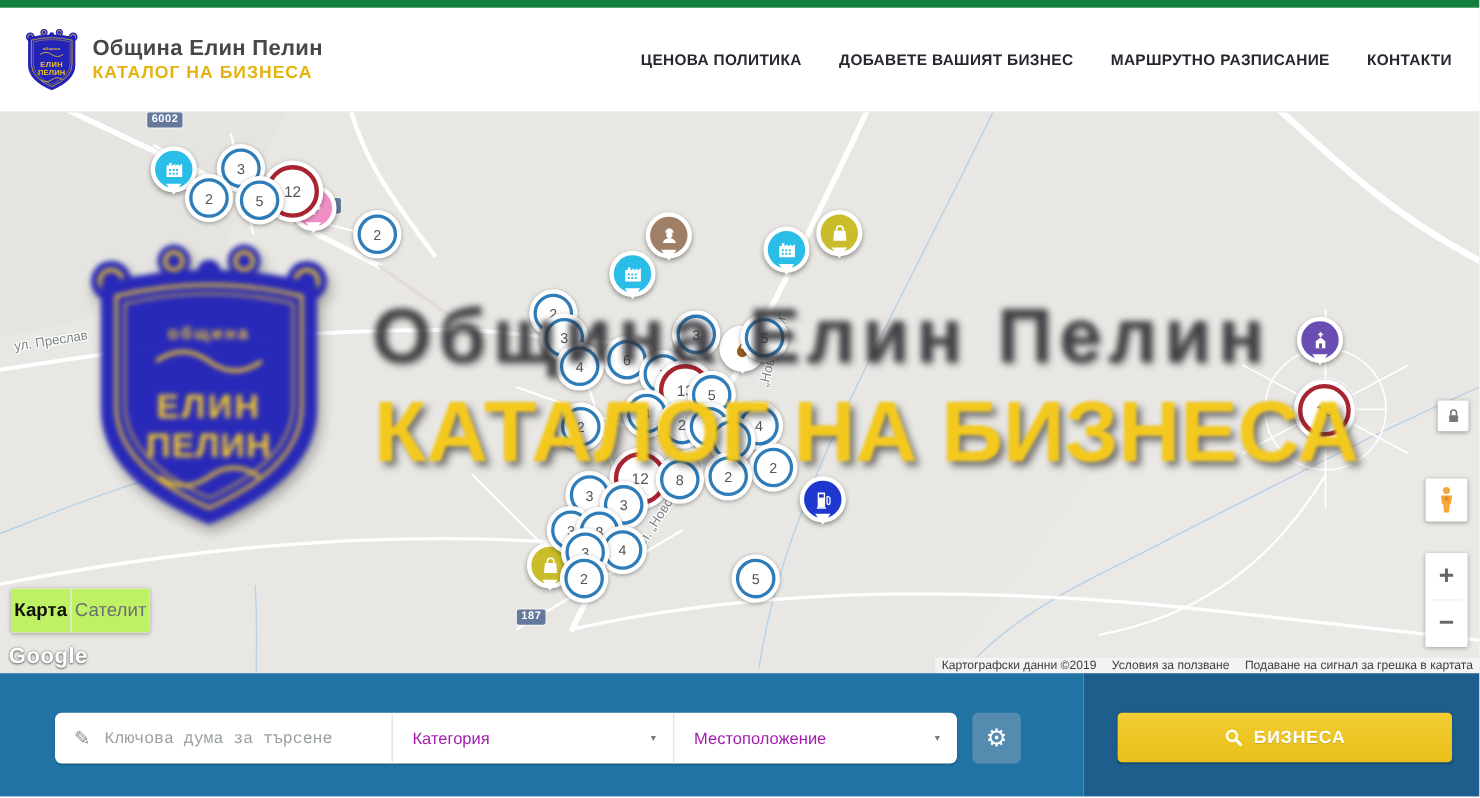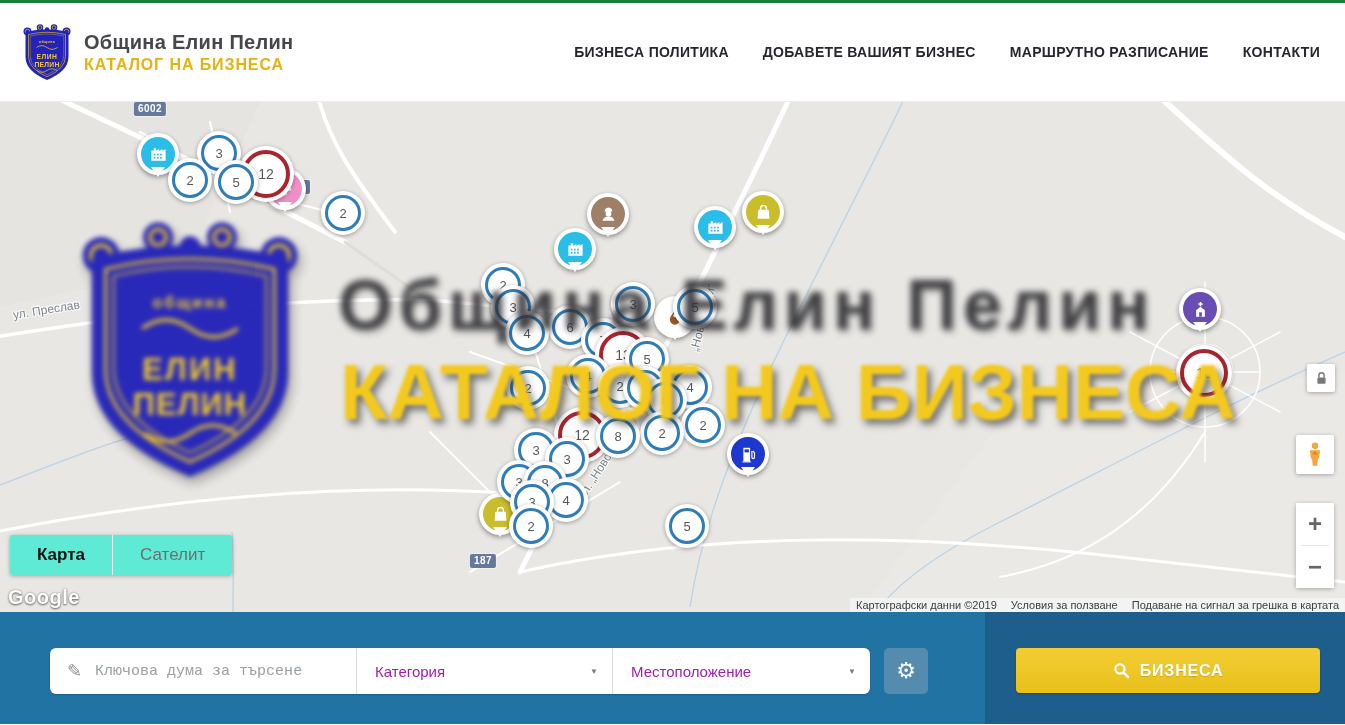--- a/index.html
+++ b/index.html
@@ -1,19 +1,19 @@
 <!DOCTYPE html>
 <html><head>
 <meta charset="utf-8">
 <style>
   html,body{margin:0;padding:0;background:#fff;font-family:"Liberation Sans",sans-serif;}
   .page{position:relative;width:1345px;height:725px;overflow:hidden;}
 
   
-  header{height:102px;background:#fff;border-top:3px solid #15803d;border-bottom:1px solid #ececec;
+  header{height:102px;background:#fff;border-top:7px solid #15803d;border-bottom:1px solid #ececec;
     display:flex;align-items:center;justify-content:space-between;padding:0 25px 0 22px;box-sizing:border-box;}
   .brand{display:flex;align-items:center;gap:12px;cursor:pointer;}
   .crest-small{width:50px;height:60px;}
   .brand-title{font-size:20px;font-weight:bold;color:#46464b;letter-spacing:.3px;}
   .brand-subtitle{font-size:16px;font-weight:bold;color:#e5b310;letter-spacing:.9px;margin-top:2px;}
   nav{display:flex;gap:34px;}
   nav a{font-size:14px;font-weight:bold;color:#26262e;letter-spacing:.3px;text-decoration:none;cursor:pointer;white-space:nowrap;}
 
   
   .map{position:relative;width:1345px;height:510px;background:#e9e7e3;overflow:hidden;}
@@ -40,21 +40,21 @@
   .watermark{position:absolute;inset:0;z-index:800;pointer-events:none;}
   .crest-big{position:absolute;left:76px;top:110px;width:228px;height:274px;filter:blur(2.6px) drop-shadow(3px 6px 6px rgba(0,0,0,.35));opacity:.97;}
   .wm-line1{position:absolute;left:338px;top:163px;font-size:70px;font-weight:bold;color:#333338;letter-spacing:6px;
     white-space:nowrap;filter:blur(3px);opacity:.92;text-shadow:2px 3px 4px rgba(0,0,0,.35);}
   .wm-line2{position:absolute;left:340px;top:245px;font-size:78px;font-weight:bold;color:#f4c91d;letter-spacing:0;
     white-space:nowrap;filter:blur(1.6px);text-shadow:4px 5px 7px rgba(30,30,30,.6);}
 
   
   .maptype{position:absolute;left:10px;top:433px;height:40px;display:flex;background:#fff;border-radius:2px;
     box-shadow:0 1px 4px rgba(0,0,0,.3);z-index:900;overflow:hidden;}
-  .maptype button{border:none;background:#5eead4;height:40px;padding:0 27px;font-size:17px;cursor:pointer;font-family:inherit;}
+  .maptype button{border:none;background:#bef264;height:40px;padding:0 3px;font-size:17px;cursor:pointer;font-family:inherit;}
   .maptype .active{font-weight:bold;color:#111;}
   .maptype .inactive{color:#6b6f73;border-left:1px solid #ececec;}
   .glogo{position:absolute;left:8px;bottom:3px;z-index:900;color:#fff;font-size:20px;font-weight:bold;letter-spacing:.5px;
     text-shadow:0 1px 2px rgba(80,80,80,.8),0 0 2px rgba(90,90,90,.7);cursor:pointer;}
   .attrib{position:absolute;right:0;bottom:0;height:14px;display:flex;align-items:center;gap:14px;z-index:900;
     background:rgba(245,245,245,.8);padding:0 6px;font-size:11px;color:#3c4043;white-space:nowrap;}
   .attrib span{cursor:default;}
   .attrib .lnk{cursor:pointer;}
   .ctl{position:absolute;background:#fff;border-radius:2px;box-shadow:0 1px 4px rgba(0,0,0,.3);z-index:900;border:none;cursor:pointer;
     display:flex;align-items:center;justify-content:center;}
@@ -131,21 +131,21 @@
     <div class="brand">
       <svg class="crest-small">
           <use href="#crest"></use>
         </svg>
       <div class="brand-text">
         <div class="brand-title">Община Елин Пелин</div>
         <div class="brand-subtitle">КАТАЛОГ НА БИЗНЕСА</div>
       </div>
     </div>
     <nav>
-      <a>БИЗНЕСА ПОЛИТИКА</a>
+      <a>ЦЕНОВА ПОЛИТИКА</a>
       <a>ДОБАВЕТЕ ВАШИЯТ БИЗНЕС</a>
       <a>МАРШРУТНО РАЗПИСАНИЕ</a>
       <a>КОНТАКТИ</a>
     </nav>
   </header>
 
   <div class="map">
     <svg class="map-bg" width="1345" height="510" viewBox="0 0 1345 510">
       <rect width="1345" height="510" fill="#e9e7e3"></rect>
       <path d="M0,0 L260,0 L185,165 L0,205 Z" fill="#e4e2de" opacity=".55"></path>

